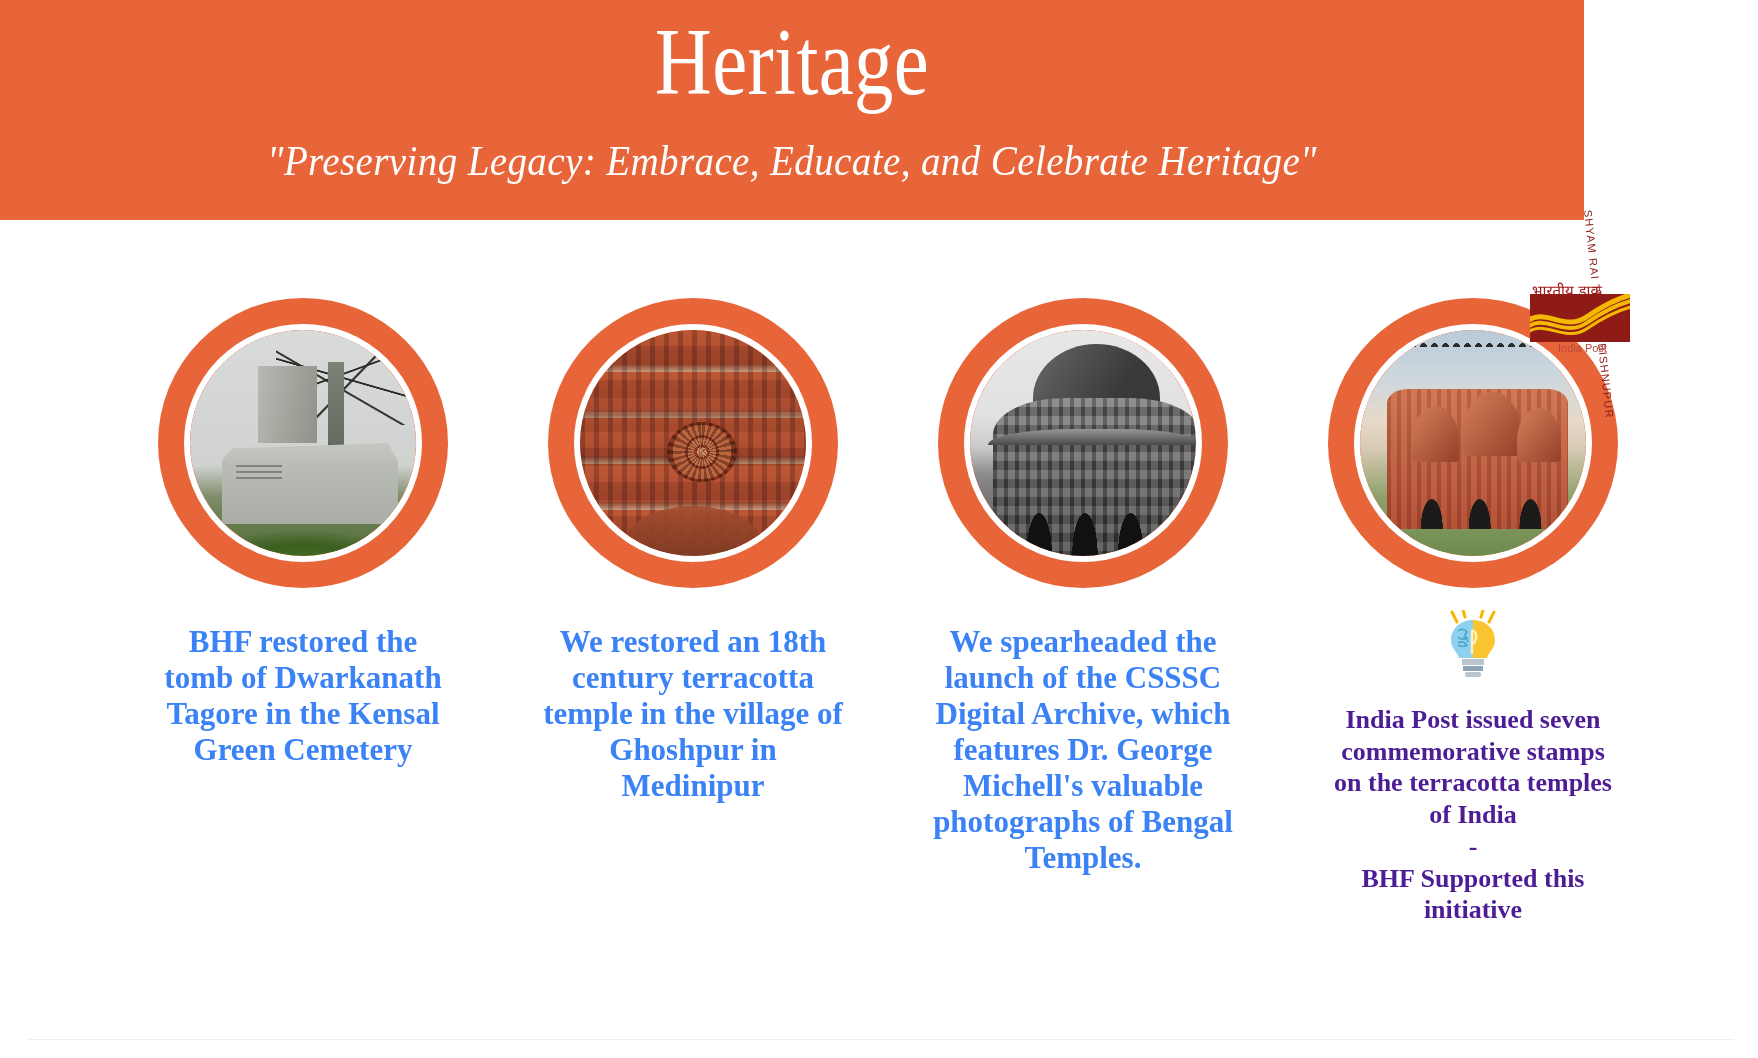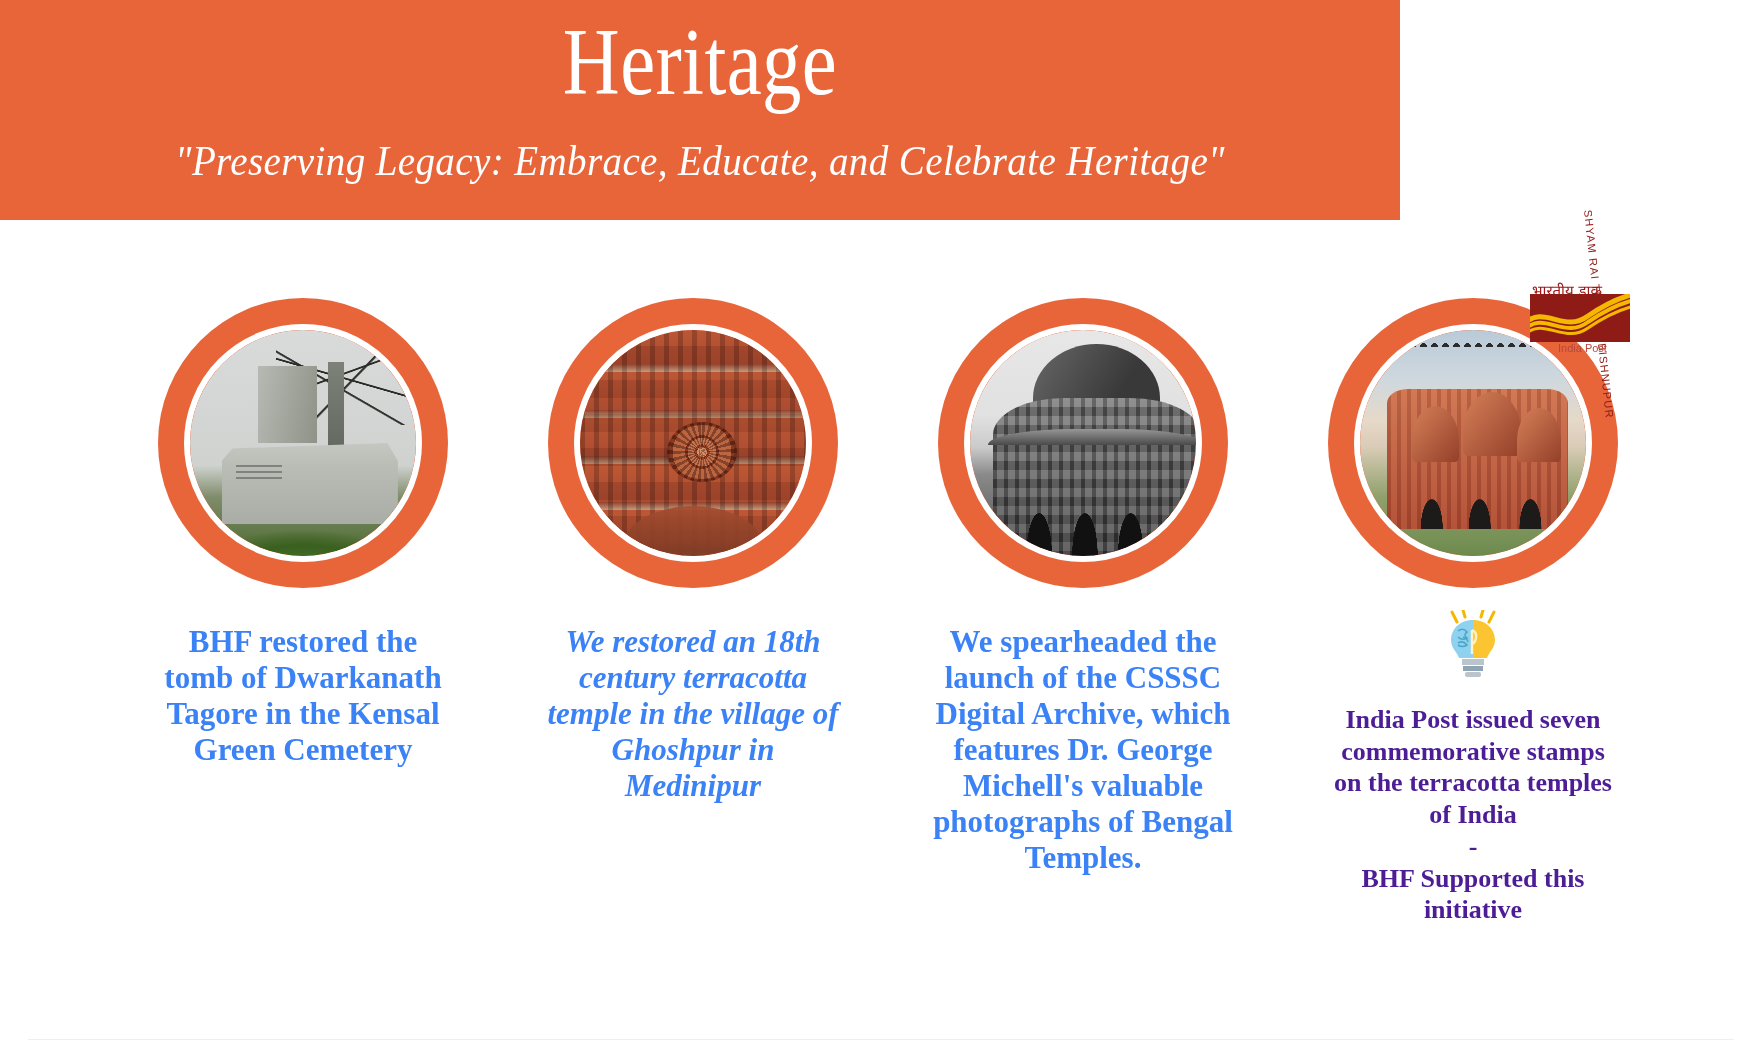--- a/index.html
+++ b/index.html
@@ -10,21 +10,21 @@
   body {
     width: 1758px;
     height: 1058px;
     overflow: hidden;
     font-family: "Liberation Serif", "DejaVu Serif", serif;
     position: relative;
   }
 
   
   .header-band {
-    width: 1400px;
+    width: 1584px;
     height: 220px;
     background: #e8653a;
     position: relative;
     overflow: hidden;
   }
   .header-title {
     position: absolute;
     top: 14px;
     left: 0;
     width: 100%;
@@ -59,21 +59,21 @@
     height: 838px;
     display: flex;
     justify-content: flex-start;
     padding-top: 0;
   }
   .col {
     width: 390px;
     position: relative;
   }
   .col-1 { margin-left: 108px; }
-  .col-2 { margin-left: 0px; font-style: italic; }
+  .col-2 { margin-left: 0px; }
   .col-3 { margin-left: 0px; }
   .col-4 { margin-left: 0px; }
 
   
   .medallion-wrap {
     position: relative;
     width: 290px;
     height: 290px;
     margin: 78px auto 0 auto;
   }

